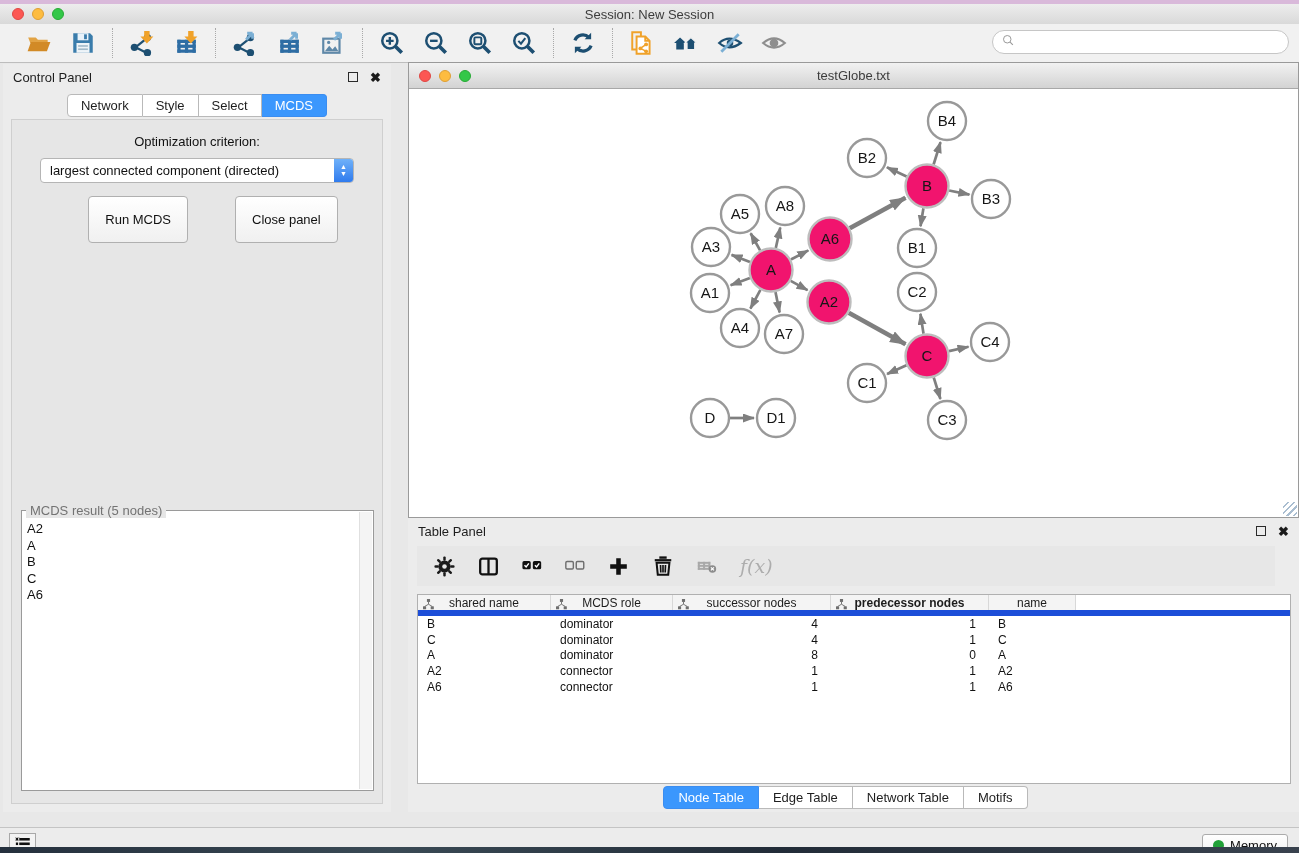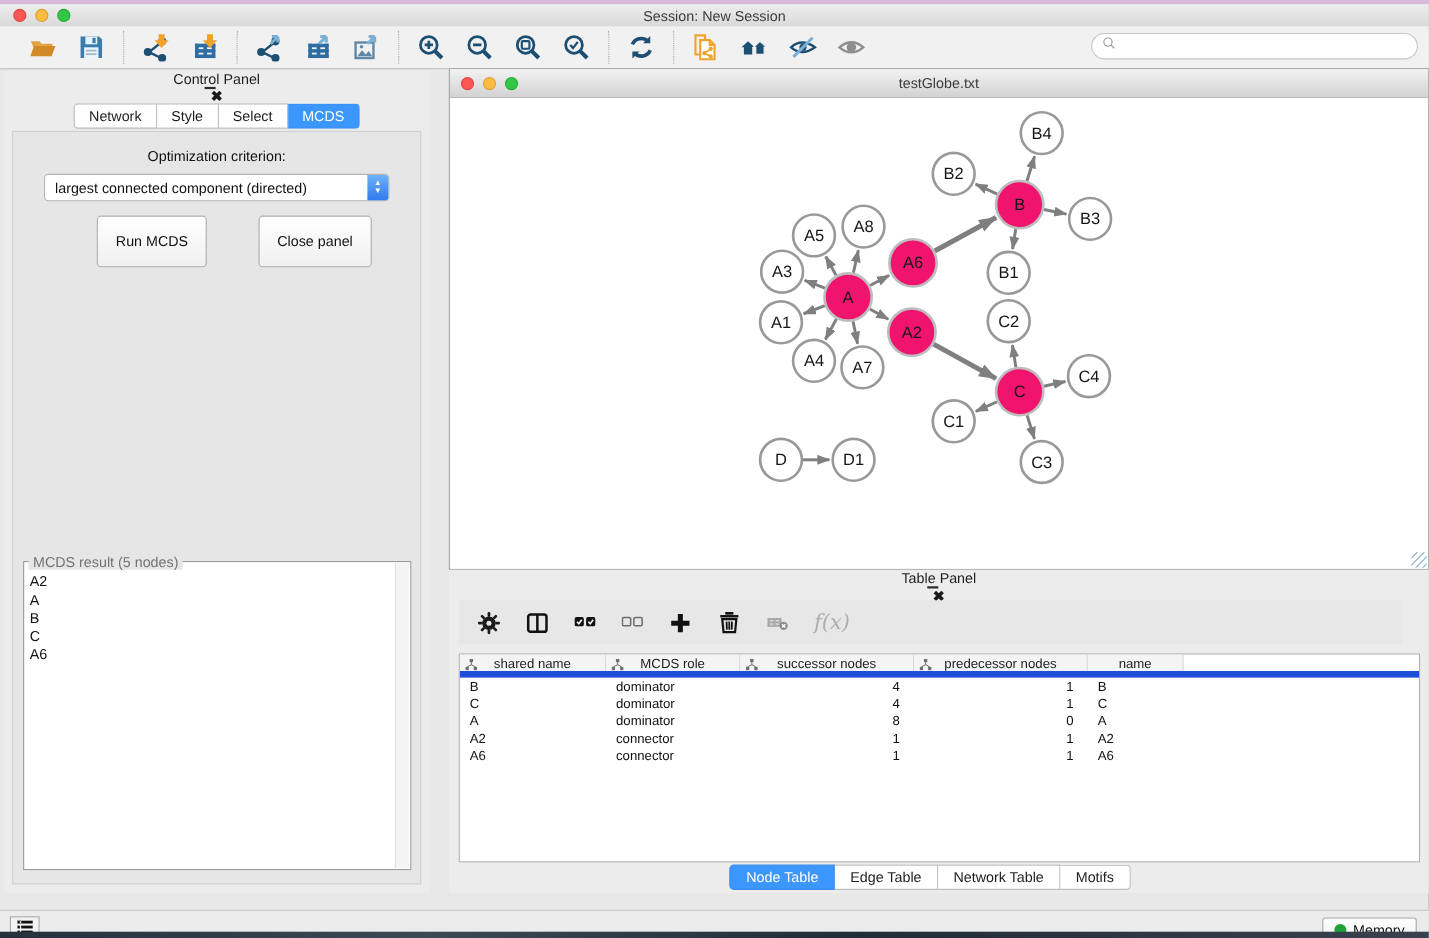--- a/index.html
+++ b/index.html
@@ -23,21 +23,21 @@
   .tb-group { display:flex; align-items:center; gap:10px; padding:0 12px; }
   .tb-sep { width:1px; height:30px; border-left:1px dotted #a9a9a9; }
   .tb-btn { width:34px; height:32px; display:flex; align-items:center; justify-content:center; cursor:pointer; }
   .search-wrap { position:absolute; right:10px; top:6px; width:297px; height:24px; background:#fff;
                  border:1px solid #c6c6c6; border-radius:13px; display:flex; align-items:center; padding-left:8px; }
   .search-wrap input { border:none; outline:none; flex:1; font-size:13px; background:transparent; padding-left:6px;
                        font-family:"Liberation Sans",sans-serif; }
 
   
   .control-panel { position:absolute; left:3px; top:64px; width:388px; height:748px; background:#ececec; }
-  .panel-head { height:26px; display:flex; align-items:center; padding:0 10px;flex-direction:column; }
+  .panel-head { height:26px; display:flex; align-items:center; padding:0 10px; }
   .panel-title { font-size:13px; color:#1e1e1e; flex:1; }
   .panel-float { width:10px; height:10px; border:1.5px solid #2a2a2a; margin-right:12px; cursor:pointer; }
   .panel-close { font-size:13px; font-weight:bold; color:#1a1a1a; cursor:pointer; line-height:1; }
   .cp-tabs { display:flex; justify-content:center; margin-top:4px; }
   .seg-tab { font-size:13px; padding:3px 13px; background:#fff; border:1px solid #b9b9b9; border-left:none;
              color:#1e1e1e; cursor:pointer; }
   .seg-tab:first-child { border-left:1px solid #b9b9b9; border-radius:4px 0 0 4px; }
   .seg-tab:last-child { border-radius:0 4px 4px 0; }
   .seg-tab.sel { background:#3b97fd; border-color:#3b8df0; color:#fff; }
   .cp-inner { position:absolute; left:8px; top:55px; right:8px; bottom:8px; background:#e6e6e6;
@@ -567,21 +567,21 @@
                   <rect x="8.4" y="8" width="3.4" height="3.2"></rect>
                 </g>
                 <g stroke="#6f6f6f" stroke-width="1">
                   <line x1="6" y1="3" x2="6" y2="5.7"></line>
                   <line x1="1.7" y1="8.2" x2="6" y2="5.7"></line>
                   <line x1="10.2" y1="8.2" x2="6" y2="5.7"></line>
                 </g>
               </svg></span>
             <span>successor nodes</span>
           </div>
-          <div class="th-cell" style="width: 158px;">
+          <div class="th-cell" style="width: 158px; font-weight: bold;">
             <span class="h-icon"><svg width="11" height="11" viewBox="0 0 12 12">
                 <g fill="#6f6f6f">
                   <rect x="4.3" y="0" width="3.4" height="3.2"></rect>
                   <rect x="0" y="8" width="3.4" height="3.2"></rect>
                   <rect x="8.4" y="8" width="3.4" height="3.2"></rect>
                 </g>
                 <g stroke="#6f6f6f" stroke-width="1">
                   <line x1="6" y1="3" x2="6" y2="5.7"></line>
                   <line x1="1.7" y1="8.2" x2="6" y2="5.7"></line>
                   <line x1="10.2" y1="8.2" x2="6" y2="5.7"></line>

